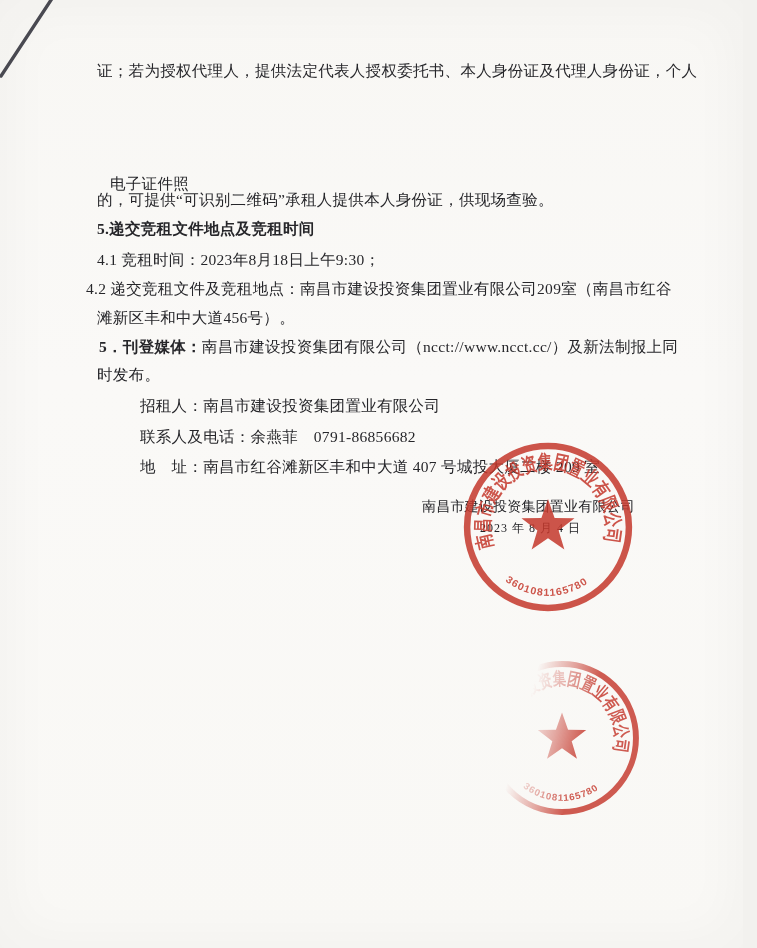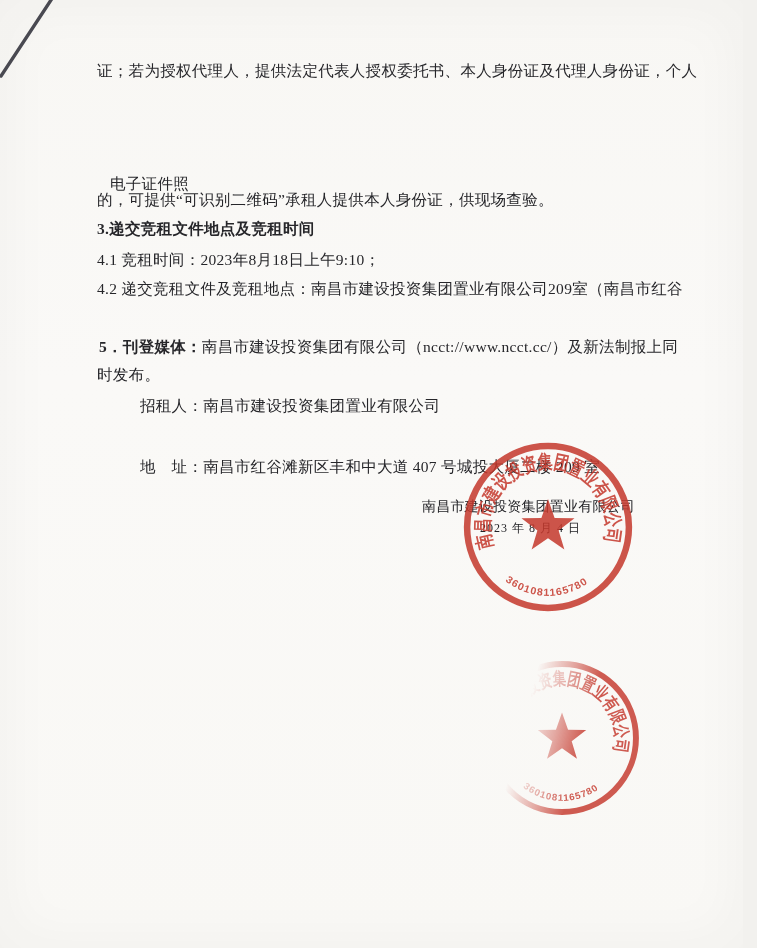--- a/index.html
+++ b/index.html
@@ -54,28 +54,30 @@
 
 <div class="page">
 
   <svg class="scratch" width="70" height="90" viewBox="0 0 70 90">
     <line x1="53" y1="-3" x2="1" y2="76" stroke="#3b3b44" stroke-width="3.4" stroke-linecap="round" opacity="0.92"></line>
   </svg>
 
   <div class="line" style="left:97px;top:61px">证；若为授权代理人，提供法定代表人授权委托书、本人身份证及代理人身份证，个人</div>
   <div class="line" style="left:110px;top:174px">电子证件照</div>
   <div class="line" style="left:97px;top:190px">的，可提供“可识别二维码”承租人提供本人身份证，供现场查验。</div>
-  <div class="line bold" style="left:97px;top:219px">3.递交竞租文件地点及竞租时间</div>
-  <div class="line" style="left:97px;top:250px">4.1 竞租时间：2023年8月18日上午9:10；</div>
-  <div class="line" style="left:97px;top:279px">4.2 递交竞租文件及竞租地点：南昌市建设投资集团置业有限公司209室（南昌市红谷</div>
+  <div class="line bold" style="left:97px;top:219px">5.递交竞租文件地点及竞租时间</div>
+  <div class="line" style="left:97px;top:250px">4.1 竞租时间：2023年8月18日上午9:30；</div>
+  <div class="line" style="left:86px;top:279px">4.2 递交竞租文件及竞租地点：南昌市建设投资集团置业有限公司209室（南昌市红谷</div>
+  <div class="line" style="left:97px;top:308px">滩新区丰和中大道456号）。</div>
   <div class="line" style="left:99px;top:337px">
     <span class="bold">5．刊登媒体：</span><span>南昌市建设投资集团有限公司（ncct://www.ncct.cc/）及新法制报上同</span>
   </div>
   <div class="line" style="left:97px;top:365px">时发布。</div>
   <div class="line" style="left:140px;top:396px">招租人：南昌市建设投资集团置业有限公司</div>
+  <div class="line" style="left:140px;top:427px">联系人及电话：余燕菲　0791-86856682</div>
   <div class="line" style="left:140px;top:457px">地　址：南昌市红谷滩新区丰和中大道 407 号城投大厦二楼 209 室</div>
 
   <div class="sig sig-company" style="left:422px;top:498px">南昌市建设投资集团置业有限公司</div>
   <div class="sig sig-date" style="left:480px;top:520px">2023 年 8 月 4 日</div>
 
   <svg class="seal seal-1" style="left:455px;top:434px" width="186" height="186" viewBox="0 0 200 200">
     <circle cx="100" cy="100" r="87" fill="none" stroke="#c5382c" stroke-width="7"></circle>
     <polygon points="100,70 107.1,90.3 128.5,90.7 111.4,103.7 117.6,124.3 100,112 82.4,124.3 88.6,103.7 71.5,90.7 92.9,90.3" fill="#c5382c"></polygon>
     <defs>
       <path id="ring1" d="M 40.8,121.5 A 63,63 0 1 1 159.2,121.5" fill="none"></path>

